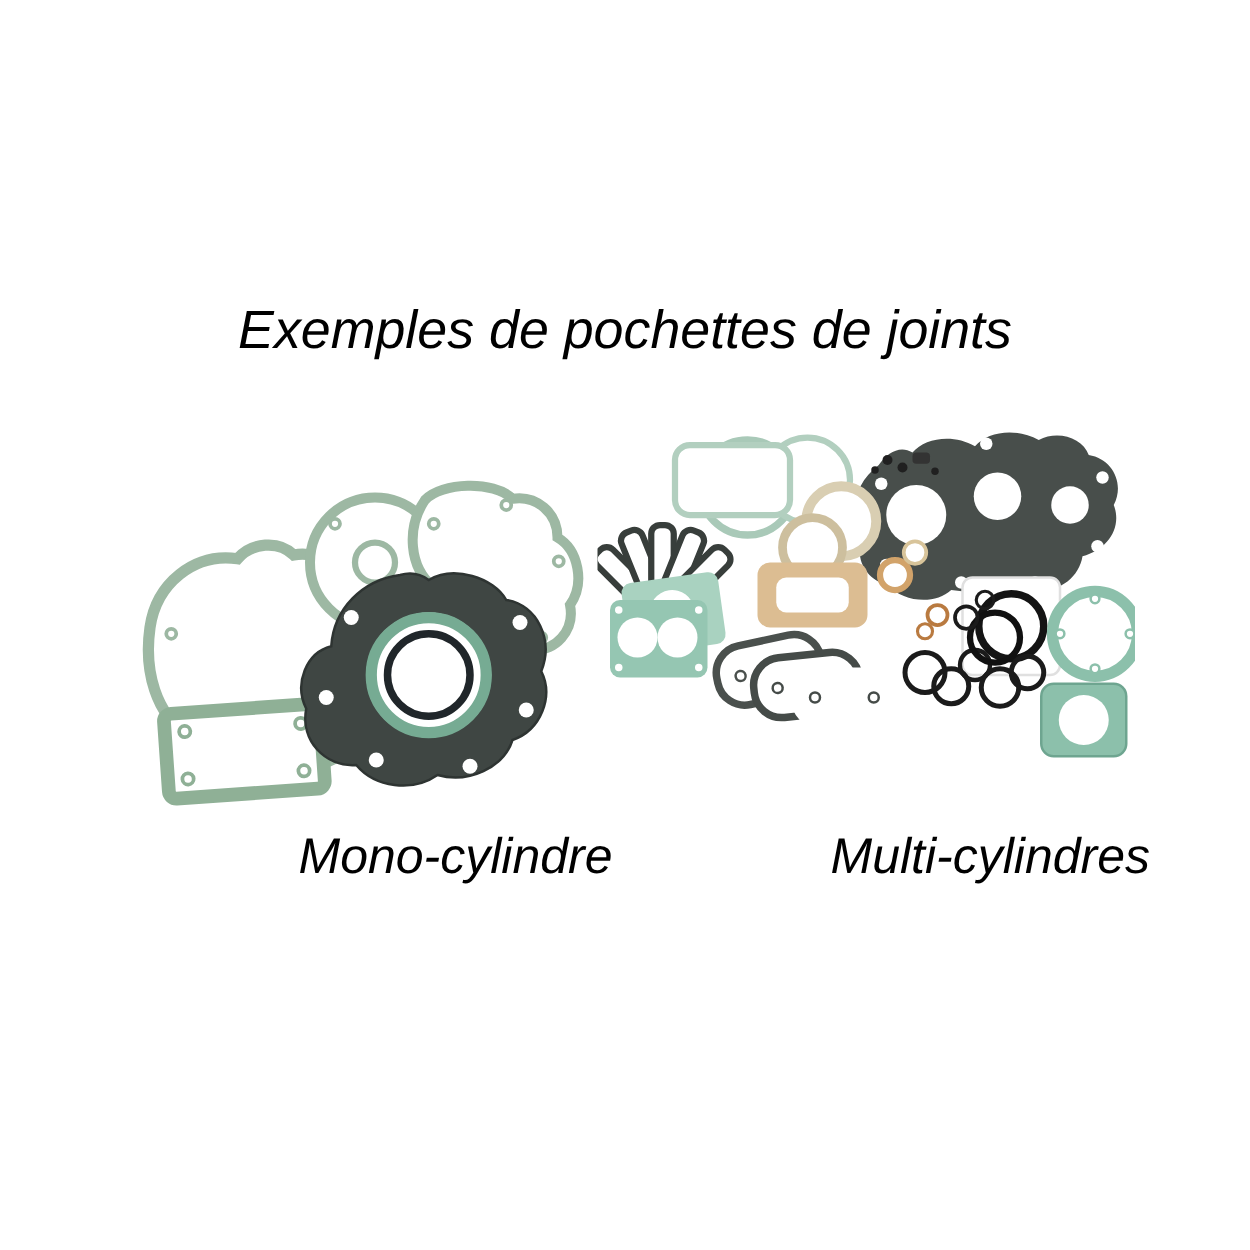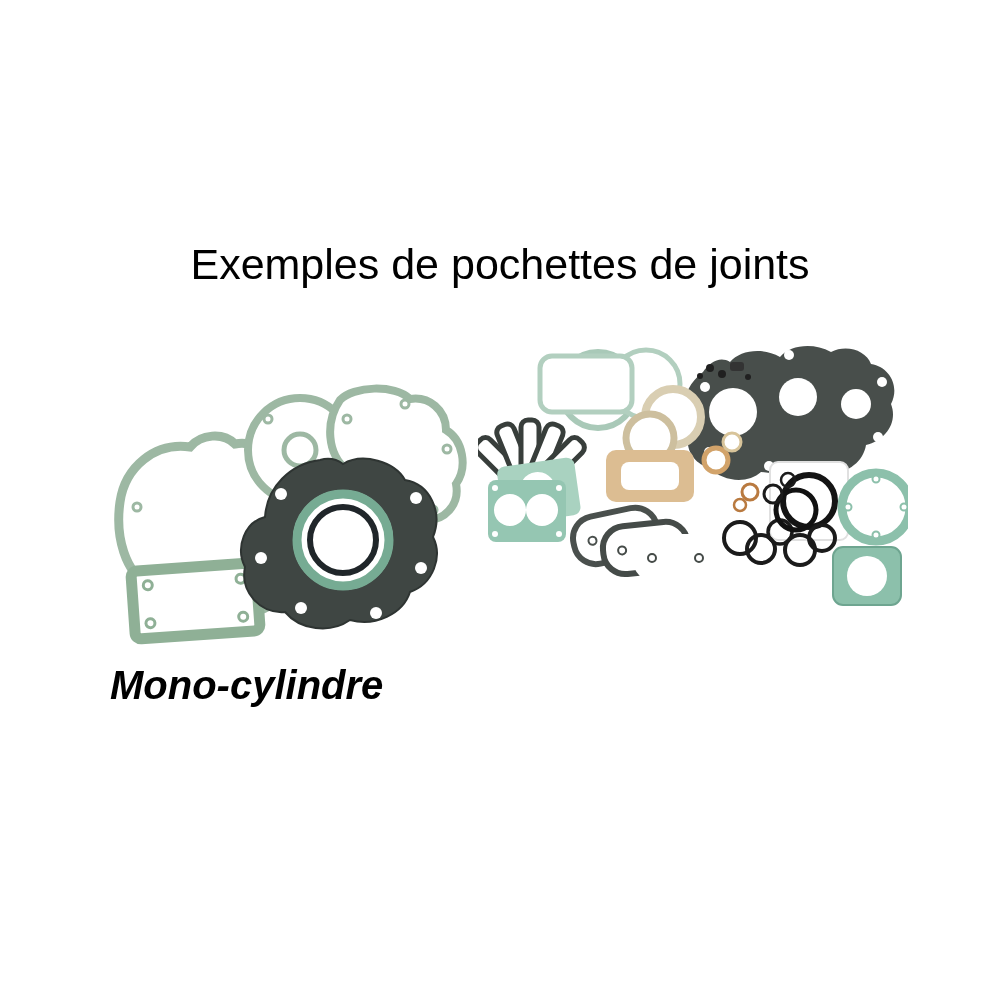--- a/index.html
+++ b/index.html
@@ -7,32 +7,32 @@
     width: 1000px; height: 1000px;
     background: #ffffff;
     font-family: "Liberation Sans", sans-serif;
     overflow: hidden;
   }
   .page { position: relative; width: 1000px; height: 1000px; background: #ffffff; }
 
   .title {
     position: absolute; top: 238px; left: 0; width: 1000px;
     text-align: center; color: #000;
-    font-size: 43px; line-height: 52px;
+    font-style: italic; font-size: 43px; line-height: 52px;
     letter-spacing: 0px;
   }
 
   .figure { position: absolute; }
   .figure-mono { left: 95px; top: 372px; width: 380px; height: 275px; }
   .figure-multi { left: 478px; top: 342px; width: 430px; height: 285px; }
   .figure svg { width: 100%; height: 100%; display: block; }
 
   .caption {
     position: absolute; top: 663px; color: #000;
-    font-style: italic; font-size: 40px; text-align: left; font-weight: bold;
+    font-style: italic; font-size: 40px; text-align: right;
   }
   .caption-mono { left: 110px; width: 380px; }
   .caption-multi { left: 490px; width: 430px; }
 </style>
 </head>
 <body>
 
 <div class="page">
 
   <div class="title">
@@ -211,14 +211,15 @@
         <circle cx="232" cy="26" r="4" fill="#202020"></circle>
         <circle cx="244" cy="32" r="4" fill="#202020"></circle>
         <circle cx="222" cy="34" r="3" fill="#202020"></circle>
         <rect x="252" y="20" width="14" height="9" rx="3" fill="#333333"></rect>
         <circle cx="270" cy="35" r="3" fill="#202020"></circle>
       </g>
     </svg>
   </div>
 
   <div class="caption caption-mono">Mono-cylindre</div>
+  <div class="caption caption-multi">Multi-cylindres</div>
 
 </div>
 
 </body></html>

